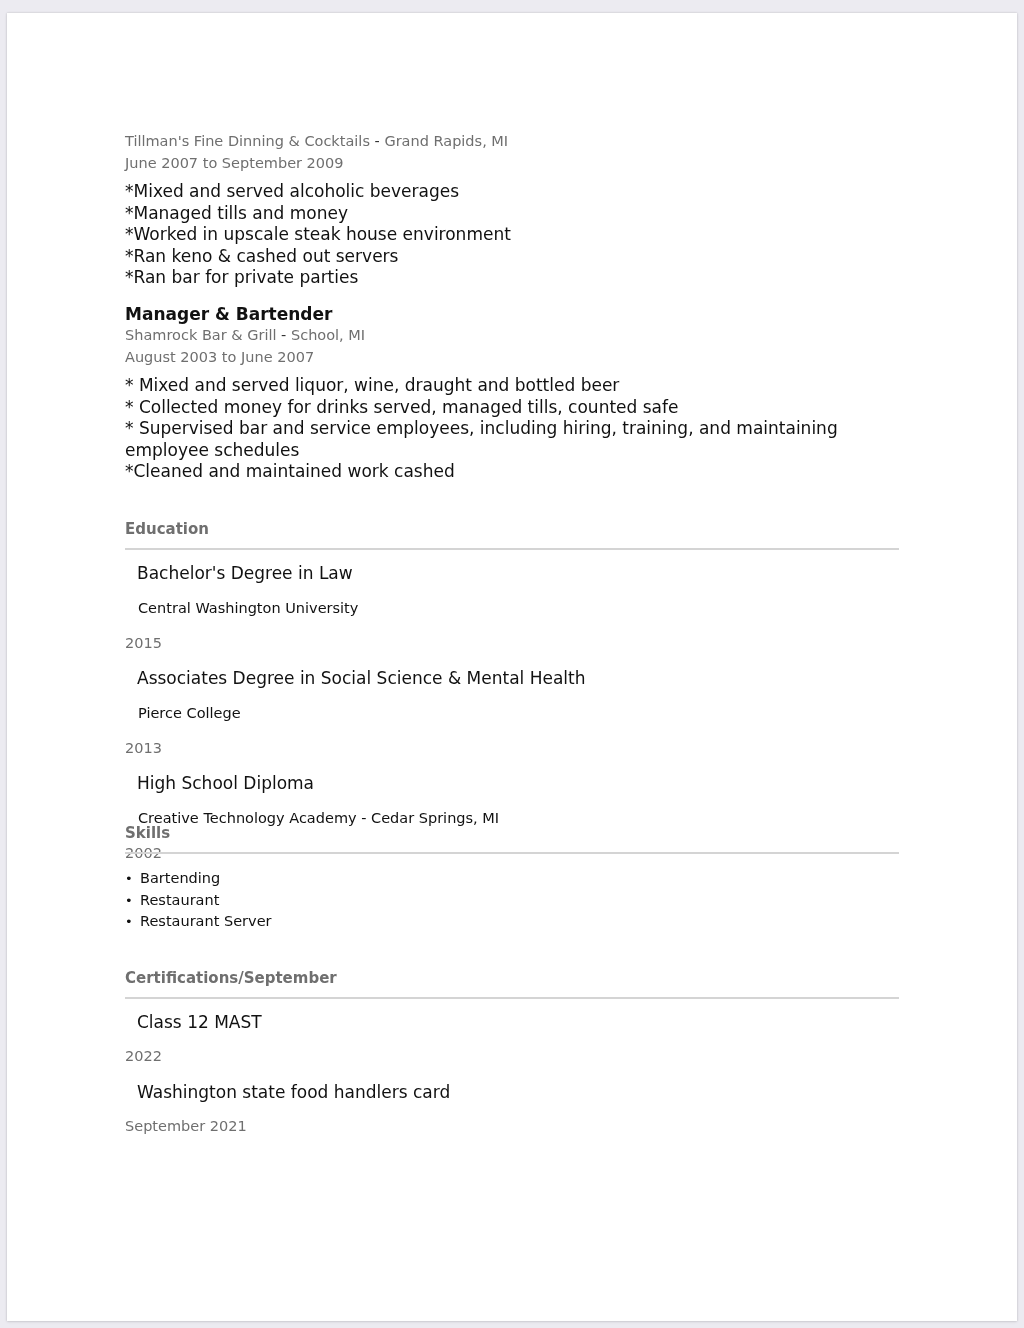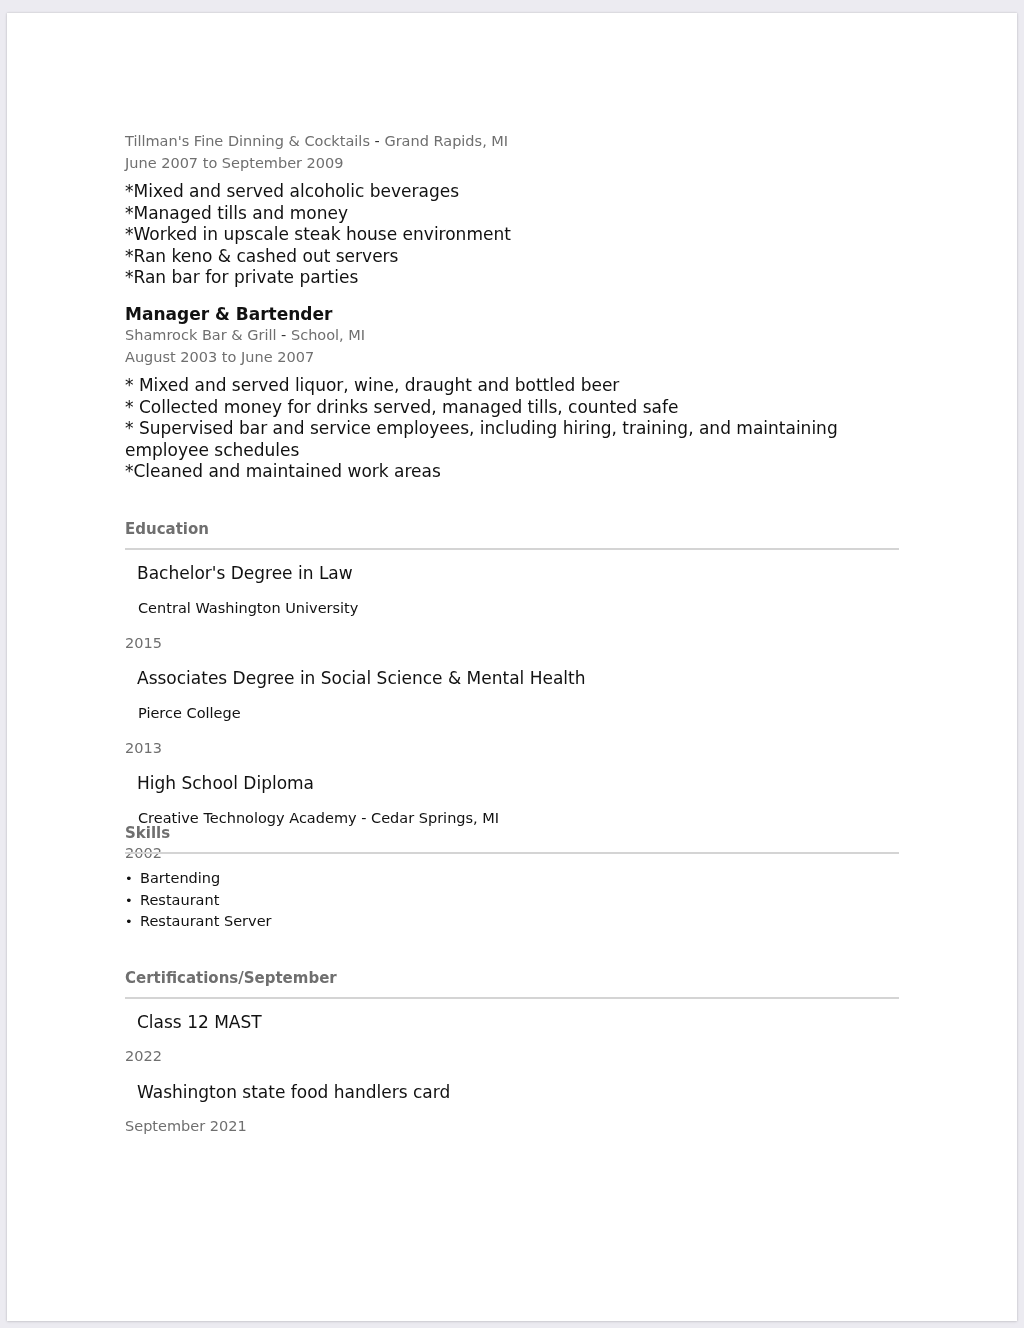--- a/index.html
+++ b/index.html
@@ -64,21 +64,21 @@
     <div class="clip" style="position:absolute; top:290px; left:0; width:774px; height:174px;">
       <p class="job-title">Manager &amp; Bartender</p>
       <p class="meta">
         <span>Shamrock Bar &amp; Grill</span><span style="color:#333;"> - </span><span>School, MI</span>
       </p>
       <p class="meta">August 2003 to June 2007</p>
       <ul class="bullets">
         <li>* Mixed and served liquor, wine, draught and bottled beer</li>
         <li>* Collected money for drinks served, managed tills, counted safe</li>
         <li>* Supervised bar and service employees, including hiring, training, and maintaining employee schedules</li>
-        <li>*Cleaned and maintained work areas</li>
+        <li>*Cleaned and maintained work cashed</li>
       </ul>
     </div>
 
     <div style="position:absolute; top:503px; left:0; width:774px;">
       <h2 class="section-header">Education</h2>
       <div style="margin-top:12px;">
         <p class="entry-title">Bachelor's Degree in Law</p>
         <p class="entry-sub">Central Washington University</p>
         <p class="entry-date">2015</p>
       </div>

